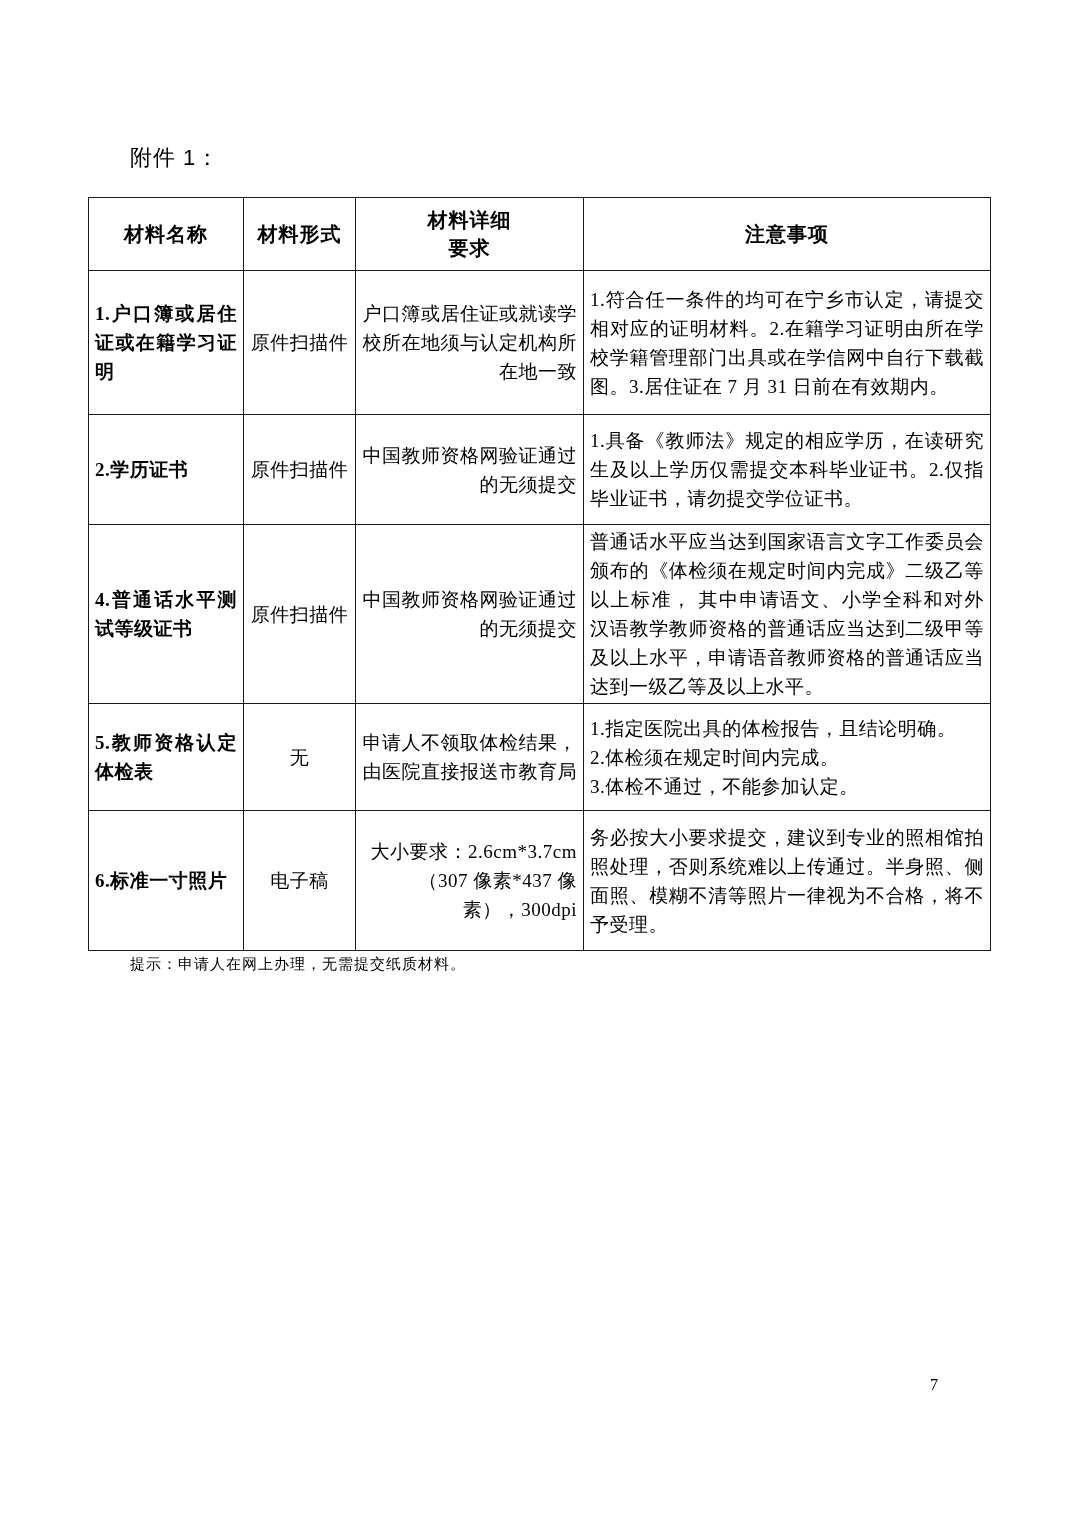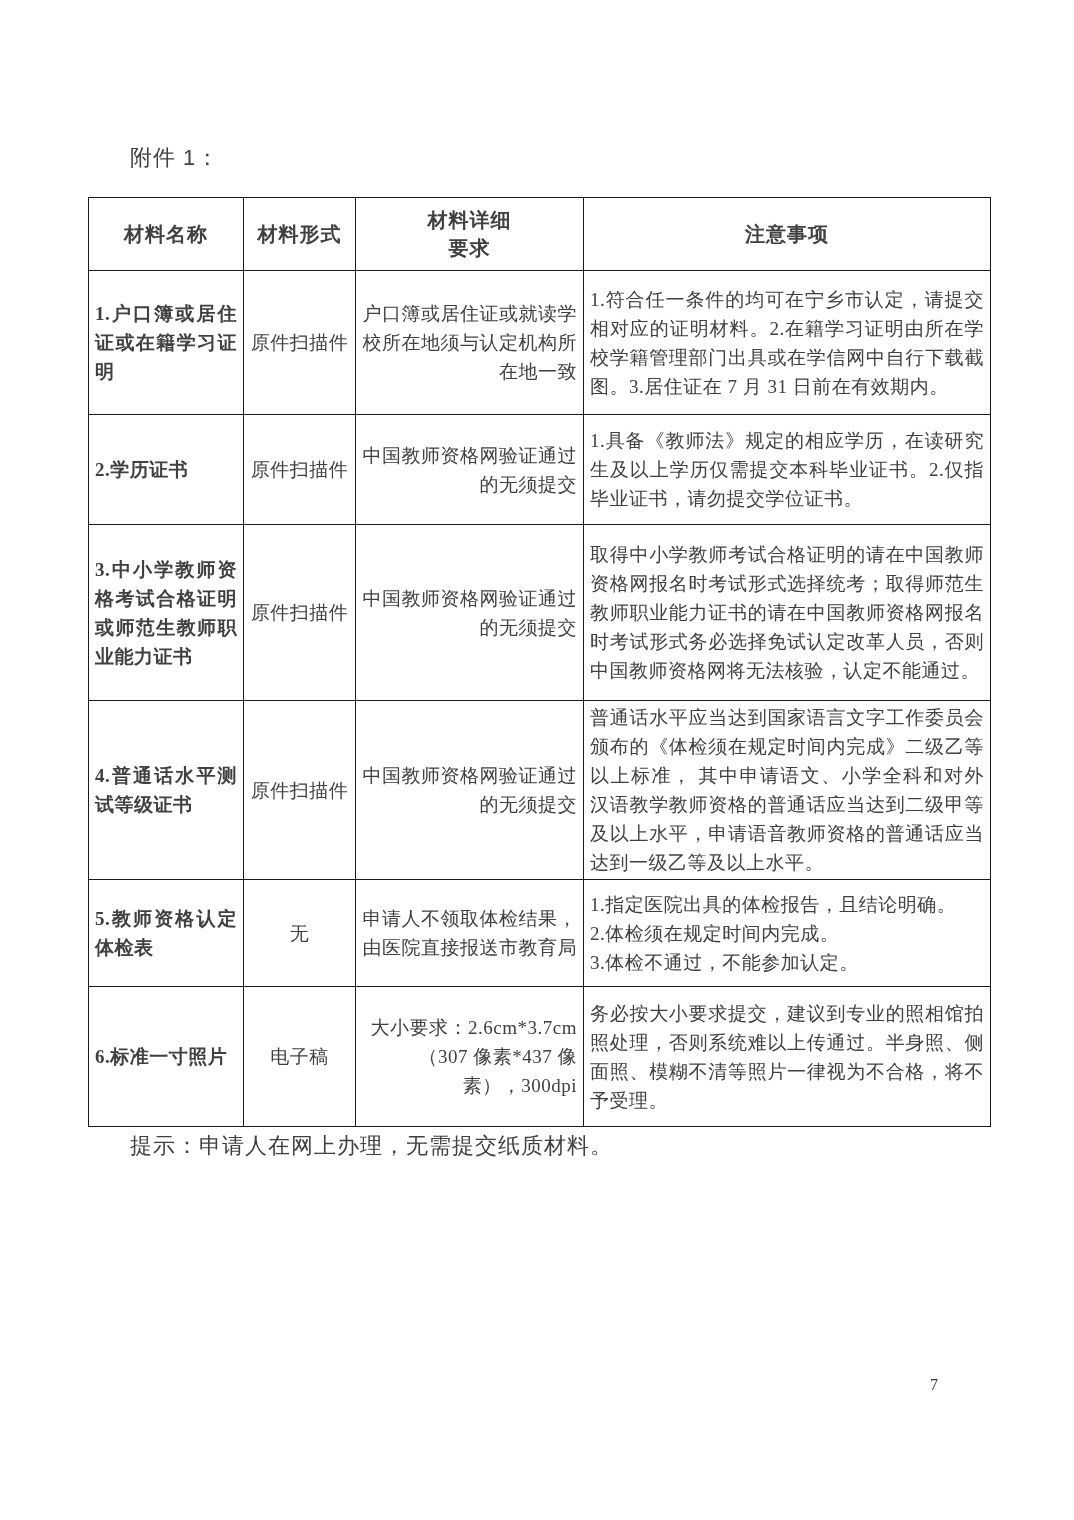--- a/index.html
+++ b/index.html
@@ -1,21 +1,21 @@
 <!DOCTYPE html>
 <html><head>
 <meta charset="utf-8">
 <style>
   html, body { margin: 0; padding: 0; background: #ffffff; }
   .page {
     position: relative;
     width: 1074px;
     height: 1520px;
     background: #ffffff;
-    color: #404040;
+    color: #000000;
     font-family: "Liberation Serif", "DejaVu Serif", serif;
     overflow: hidden;
   }
   .content {
     position: absolute;
     left: 88px;
     top: 0;
     width: 902px;
   }
   .attachment {
@@ -63,21 +63,21 @@
   td.c-notes { text-align: justify; text-justify: inter-ideograph; padding: 2px 8px; }
   tr.r-header { height: 73px; }
   tr.r0 { height: 144px; }
   tr.r1 { height: 110px; }
   tr.r2 { height: 176px; }
   tr.r3 { height: 177px; }
   tr.r4 { height: 107px; }
   tr.r5 { height: 140px; }
   .footer-note {
     margin: 4px 0 0 42px;
-    font-size: 22px;
+    font-size: 15px;
     letter-spacing: 1px;
   }
   .page-number {
     position: absolute;
     left: 930px;
     top: 1376px;
     font-size: 16px;
   }
 </style>
 </head>
@@ -111,26 +111,20 @@
           <td class="c-form">原件扫描件</td>
           <td class="c-req">户口簿或居住证或就读学校所在地须与认定机构所在地一致</td>
           <td class="c-notes">1.符合任一条件的均可在宁乡市认定，请提交相对应的证明材料。2.在籍学习证明由所在学校学籍管理部门出具或在学信网中自行下载截图。3.居住证在 7 月 31 日前在有效期内。</td>
         </tr>
         <tr class="r1">
           <td class="c-name">2.学历证书</td>
           <td class="c-form">原件扫描件</td>
           <td class="c-req">中国教师资格网验证通过的无须提交</td>
           <td class="c-notes">1.具备《教师法》规定的相应学历，在读研究生及以上学历仅需提交本科毕业证书。2.仅指毕业证书，请勿提交学位证书。</td>
         </tr>
-        <tr class="r2">
-          <td class="c-name">3.中小学教师资格考试合格证明或师范生教师职业能力证书</td>
-          <td class="c-form">原件扫描件</td>
-          <td class="c-req">中国教师资格网验证通过的无须提交</td>
-          <td class="c-notes">取得中小学教师考试合格证明的请在中国教师资格网报名时考试形式选择统考；取得师范生教师职业能力证书的请在中国教师资格网报名时考试形式务必选择免试认定改革人员，否则中国教师资格网将无法核验，认定不能通过。</td>
-        </tr>
         <tr class="r3">
           <td class="c-name">4.普通话水平测试等级证书</td>
           <td class="c-form">原件扫描件</td>
           <td class="c-req">中国教师资格网验证通过的无须提交</td>
           <td class="c-notes">普通话水平应当达到国家语言文字工作委员会颁布的《体检须在规定时间内完成》二级乙等以上标准， 其中申请语文、小学全科和对外汉语教学教师资格的普通话应当达到二级甲等及以上水平，申请语音教师资格的普通话应当达到一级乙等及以上水平。</td>
         </tr>
         <tr class="r4">
           <td class="c-name">5.教师资格认定体检表</td>
           <td class="c-form">无</td>
           <td class="c-req">申请人不领取体检结果，由医院直接报送市教育局</td>

